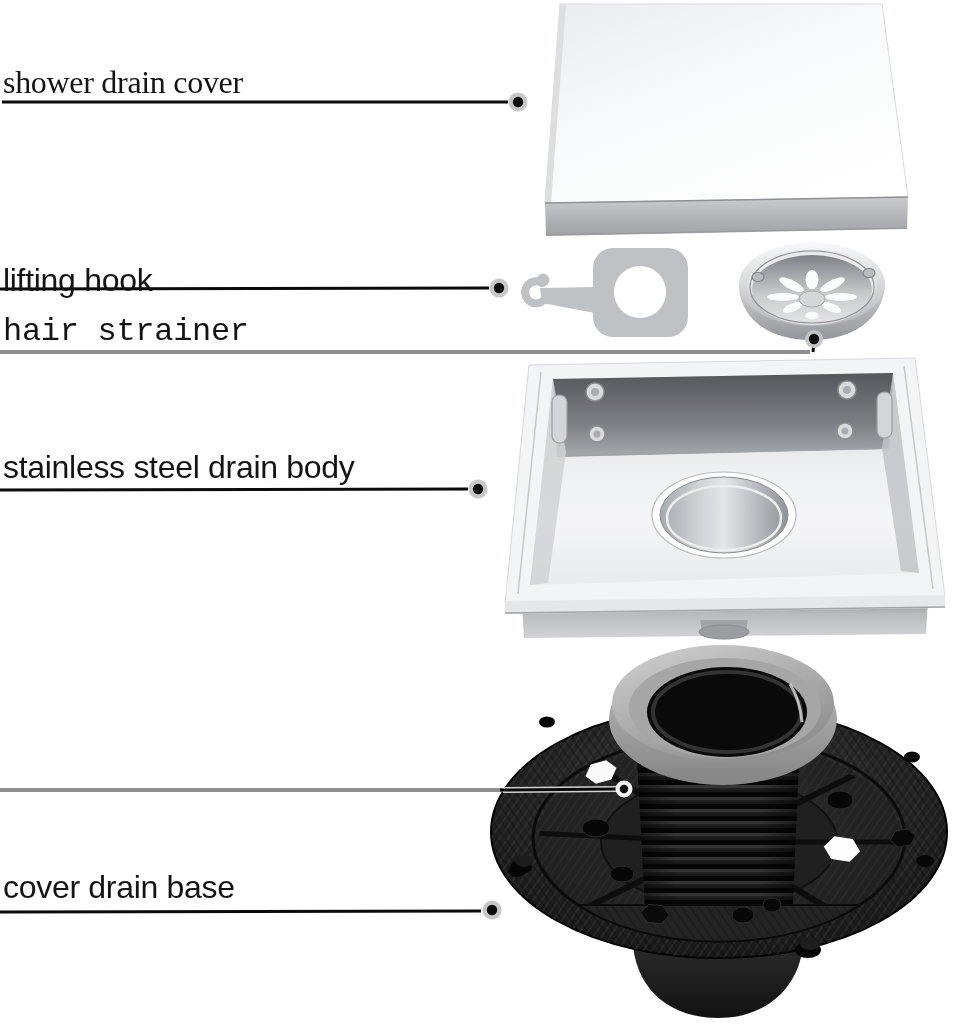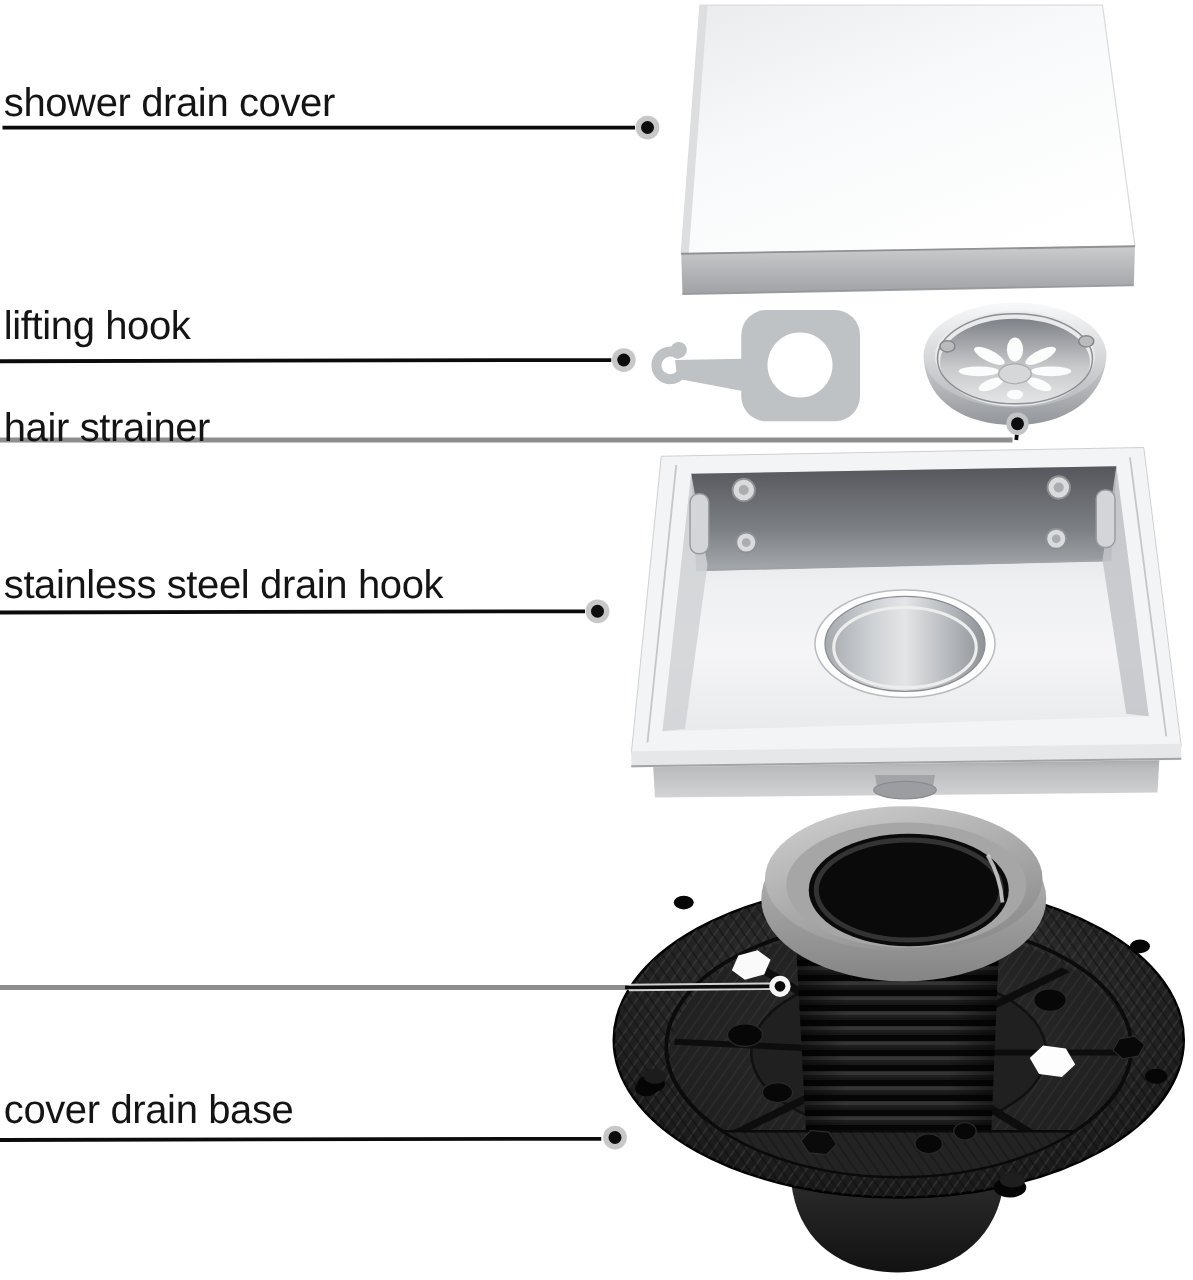--- a/index.html
+++ b/index.html
@@ -1,23 +1,23 @@
 <!DOCTYPE html>
 <html><head>
 <meta charset="utf-8">
 <style>
   html,body{margin:0;padding:0;background:#ffffff;}
   .stage{position:relative;width:954px;height:1024px;background:#ffffff;overflow:hidden;
          font-family:"Liberation Sans",sans-serif;}
   .artwork{position:absolute;left:0;top:0;}
   .label{position:absolute;left:3px;color:#141414;font-size:32px;letter-spacing:-0.3px;
          line-height:1;white-space:nowrap;}
-  .label-cover{top:66px;}
-  .label-hook{top:244px;}
-  .label-strainer{top:326px;}
+  .label-cover{top:66px;font-family:Liberation Serif, serif;}
+  .label-hook{top:264px;}
+  .label-strainer{top:316px;font-family:Liberation Mono, monospace;}
   .label-body{top:451px;}
   .label-threaded{top:749px;}
   .label-base{top:871px;}
 </style>
 </head>
 <body>
 
 <div class="stage">
 
 <svg class="artwork" width="954" height="1024" viewBox="0 0 954 1024" xmlns="http://www.w3.org/2000/svg">
@@ -257,16 +257,16 @@
   <g>
     <line x1="0" y1="912" x2="481" y2="911" stroke="#0b0b0b" stroke-width="3"></line>
     <circle cx="492" cy="910" r="9.5" fill="#c7c7c7"></circle>
     <circle cx="492" cy="910" r="5.2" fill="#0d0d0d"></circle>
   </g>
 </svg>
 
 <div class="label label-cover">shower drain cover</div>
 <div class="label label-hook">lifting hook</div>
 <div class="label label-strainer">hair strainer</div>
-<div class="label label-body">stainless steel drain hook</div>
+<div class="label label-body">stainless steel drain body</div>
 <div class="label label-base">cover drain base</div>
 
 </div>
 
 </body></html>

